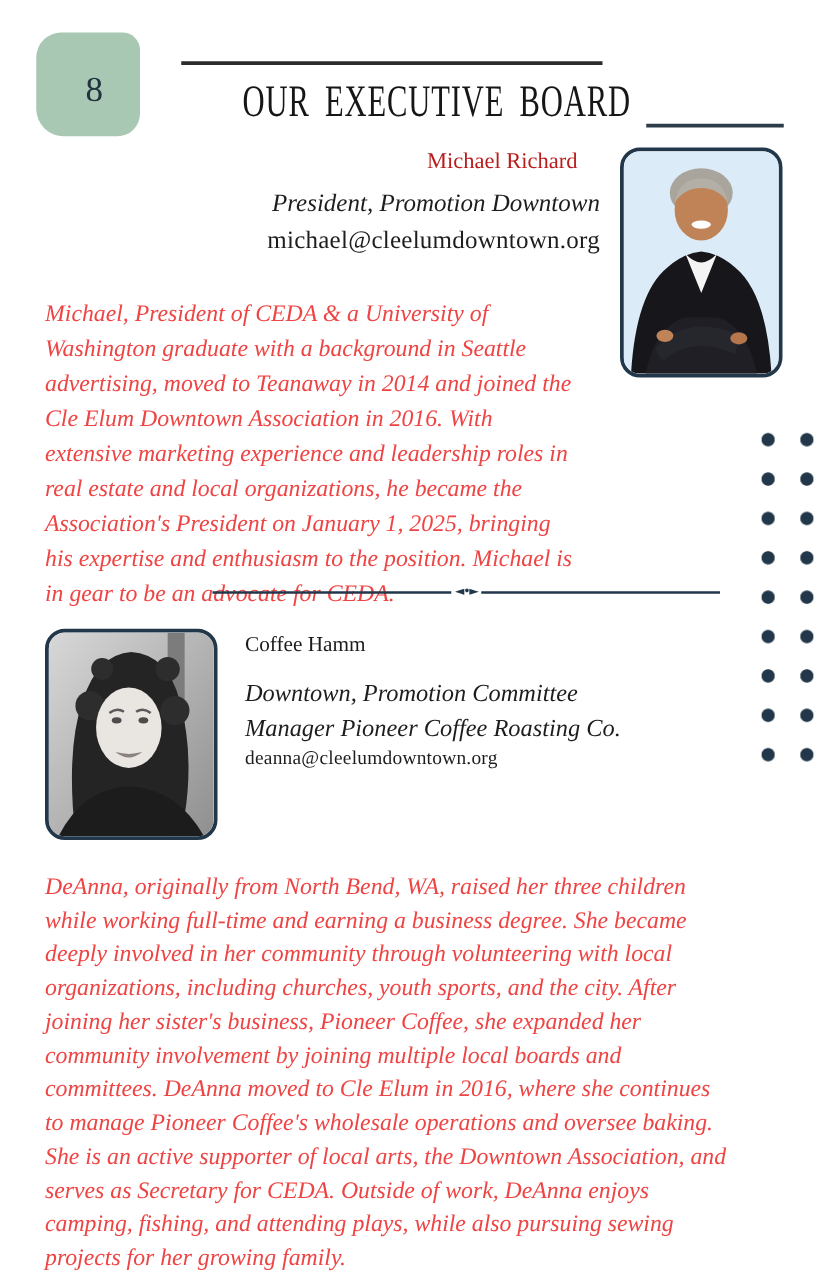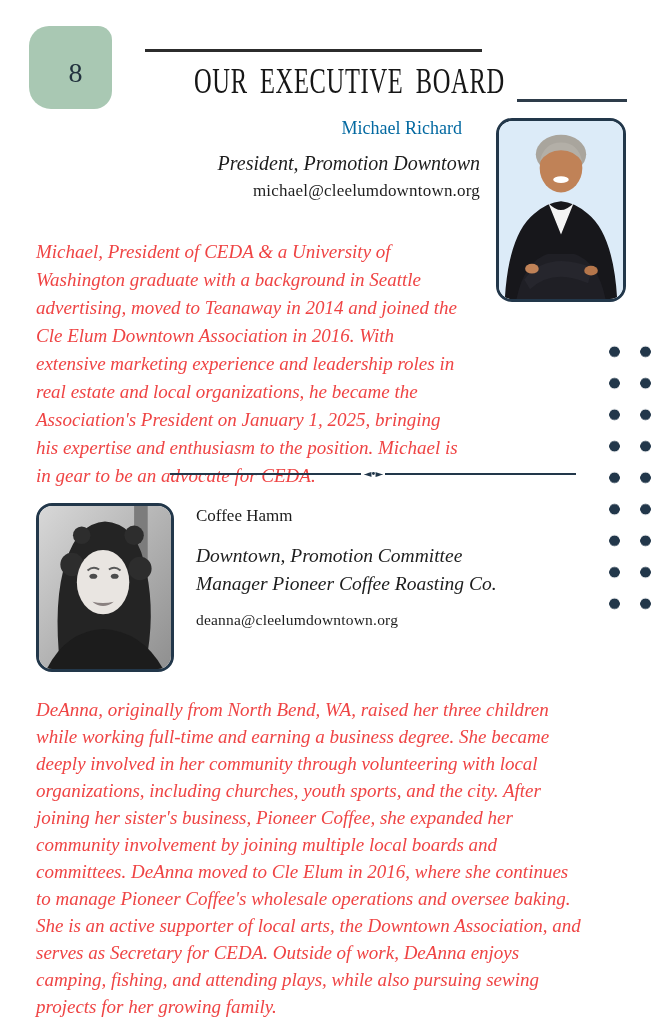--- a/index.html
+++ b/index.html
@@ -20,23 +20,23 @@
   }
   
   .header-rule { position:absolute; left:145px; top:49px; width:337px; height:3px; background:#2c2c2c; }
   .page-title {
     position:absolute; left:138px; top:60px; width:350px;
     font-size:36px; letter-spacing:1px; word-spacing:8px; white-space:pre;
     color:#161616; transform:scaleX(0.68); transform-origin:50% 0; text-align:center;
   }
   
   .m-info { position:absolute; left:140px; top:118px; width:340px; text-align:right; }
-  .m-name { font-size:18px; padding-right:18px; margin-bottom:13px; color:#0369a1; }
+  .m-name { font-size:18px; padding-right:18px; margin-bottom:13px; color:#b91c1c; }
   .m-role { font-size:20px; font-style:italic; margin-bottom:6px; }
-  .m-email { font-size:17px; letter-spacing:0.2px; }
+  .m-email { font-size:20px; letter-spacing:0.2px; }
   .photo-topline { position:absolute; left:517px; top:99px; width:110px; height:3px; background:#2e3c4a; }
   .photo-frame {
     position:absolute; border:3px solid #22374a; border-radius:16px; overflow:hidden; background:#fff;
   }
   .m-photo { left:496px; top:118px; width:130px; height:184px; }
   .d-photo { left:36px; top:503px; width:138px; height:169px; }
   .photo-frame svg { display:block; width:100%; height:100%; }
   .bio { font-style:italic; white-space:pre-line; color:#ef4444;margin-top:16px; }
   .bio-m { position:absolute; left:36px; top:222px; width:492px; font-size:19px; line-height:28px; }
   .bio-d { position:absolute; left:36px; top:680px; width:626px; font-size:19px; line-height:27px; }
@@ -47,21 +47,21 @@
     background-size:31px 31.5px;
   }
   
   .divider { position:absolute; left:170px; top:468px; width:406px; display:flex; align-items:center; }
   .divider .line { flex:1; border-top:2px solid #22374a; }
   .divider .orn { font-family:"DejaVu Sans",sans-serif; font-size:10px; color:#22374a; padding:0 3px; letter-spacing:-1px; }
   
   .d-info { position:absolute; left:196px; top:506px; width:340px; text-align:left; }
   .d-name { font-size:17px; margin-bottom:16px; color:#1b1b1b; }
   .d-role { font-size:19.5px; font-style:italic; line-height:28px; }
-  .d-email { font-size:15.5px; margin-top:13px; letter-spacing:0.2px; }
+  .d-email { font-size:15.5px; letter-spacing:0.2px; }
 </style>
 </head>
 <body>
 
 <div class="page">
 
   <div class="badge">
     <div class="num">8</div>
   </div>
 

